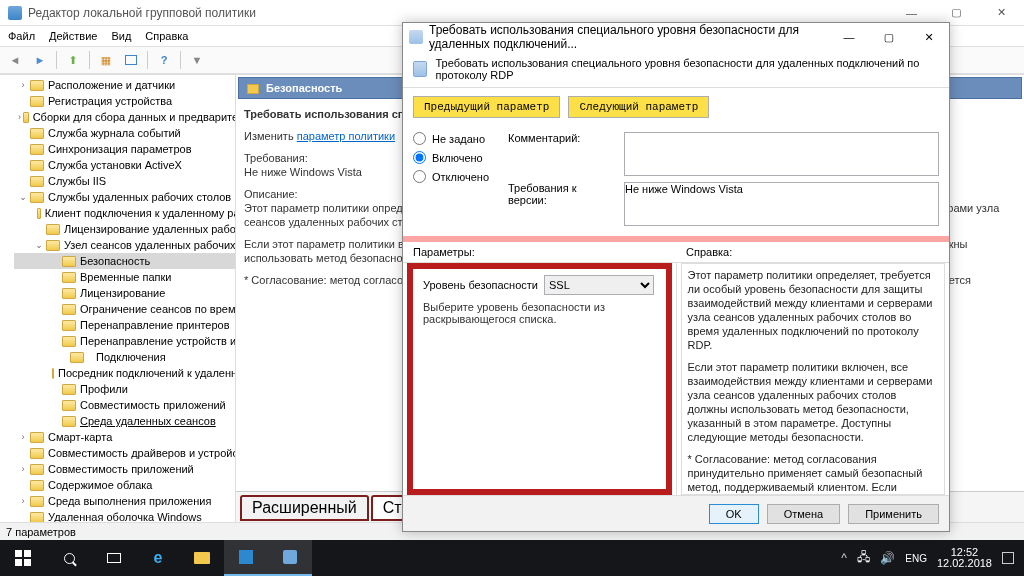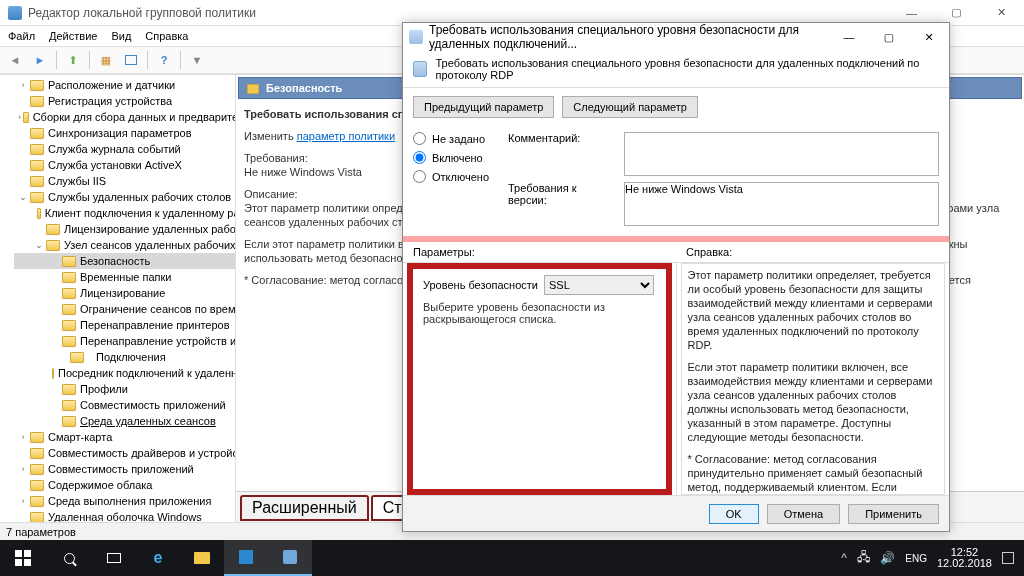--- a/index.html
+++ b/index.html
@@ -41,21 +41,21 @@
   
   .dialog { position: absolute; left: 402px; top: 22px; width: 548px; height: 510px; background: #fff; border: 1px solid #888; box-shadow: 0 0 12px rgba(0,0,0,.25); display: flex; flex-direction: column; }
   .dlg-titlebar { height: 28px; display: flex; align-items: center; padding-left: 6px; background: #fff; }
   .dlg-title-icon { width: 14px; height: 14px; margin-right: 6px; background: linear-gradient(#c5d9f1,#9cc2e6); border-radius: 2px; }
   .dlg-title-text { flex: 1; font-size: 12px; color: #000; }
   .dlg-controls { display: flex; }
   .dlg-controls .ctl { width: 40px; height: 28px; display: flex; align-items: center; justify-content: center; }
   .dlg-subheader { display: flex; align-items: center; padding: 6px 10px; border-bottom: 1px solid #ddd; }
   .dlg-subheader .sub-icon { width: 16px; height: 16px; margin-right: 8px; background: linear-gradient(#c5d9f1,#9cc2e6); border: 1px solid #7fa8d6; border-radius: 2px; }
   .dlg-nav { display: flex; gap: 8px; padding: 8px 10px; }
-  .nav-btn { border: 1px solid #adadad; background: #e5e5e5; padding: 4px 10px; }
+  .nav-btn { border: 1px solid #adadad; background: #fde047; padding: 4px 10px; font-family: Liberation Mono, monospace; }
   .dlg-config { display: flex; padding: 6px 10px 10px 10px; border-bottom: 6px solid #fca5a5; gap: 10px; }
   .radio-col { width: 85px; display: flex; flex-direction: column; gap: 6px; }
   .radio-col label { display: flex; align-items: center; gap: 6px; }
   .comment-block { flex: 1; display: flex; flex-direction: column; gap: 6px; }
   .comment-block .row { display: flex; align-items: flex-start; gap: 6px; }
   .comment-block .row label { width: 110px; }
   .comment-block textarea { flex: 1; height: 44px; border: 1px solid #abadb3; resize: none; background: #fff; font-size: 11px; }
   .dlg-main { flex: 1; display: flex; border-top: 1px solid #ddd; overflow: hidden; }
   .col { flex: 1; display: flex; flex-direction: column; }
   .col-head { padding: 4px 10px; }
@@ -143,26 +143,26 @@
               <span>Регистрация устройства</span>
             </li>
             <li style="padding-left: 4px;">
               <span class="expander">›</span>
               <span class="folder-icon"></span>
               <span>Сборки для сбора данных и предварительные сборки</span>
             </li>
             <li style="padding-left: 4px;">
               <span class="noexp"></span>
               <span class="folder-icon"></span>
+              <span>Служба журнала событий</span>
+            </li>
+            <li style="padding-left: 4px;">
+              <span class="noexp"></span>
+              <span class="folder-icon"></span>
               <span>Синхронизация параметров</span>
-            </li>
-            <li style="padding-left: 4px;">
-              <span class="noexp"></span>
-              <span class="folder-icon"></span>
-              <span>Служба журнала событий</span>
             </li>
             <li style="padding-left: 4px;">
               <span class="noexp"></span>
               <span class="folder-icon"></span>
               <span>Служба установки ActiveX</span>
             </li>
             <li style="padding-left: 4px;">
               <span class="noexp"></span>
               <span class="folder-icon"></span>
               <span>Службы IIS</span>

